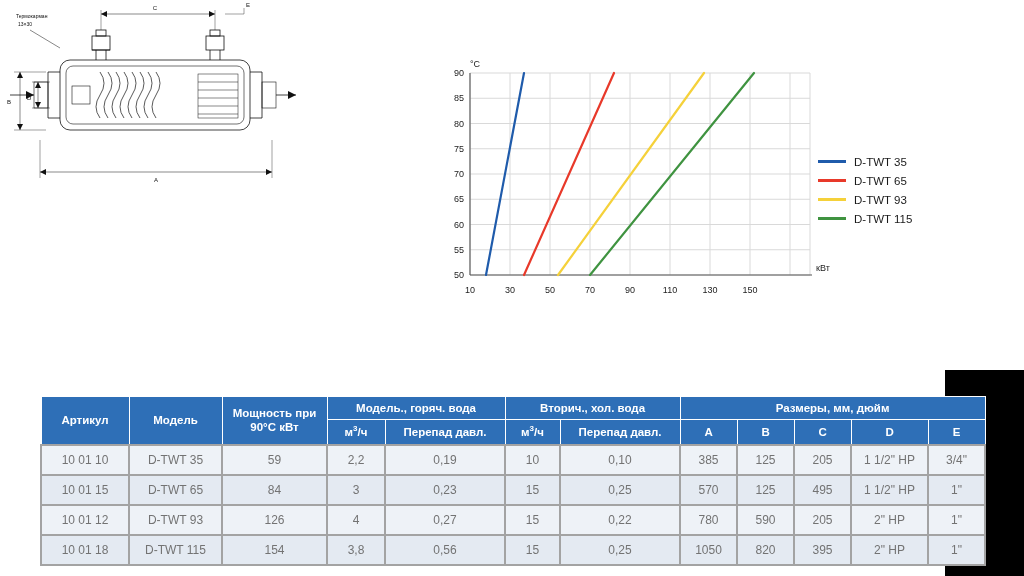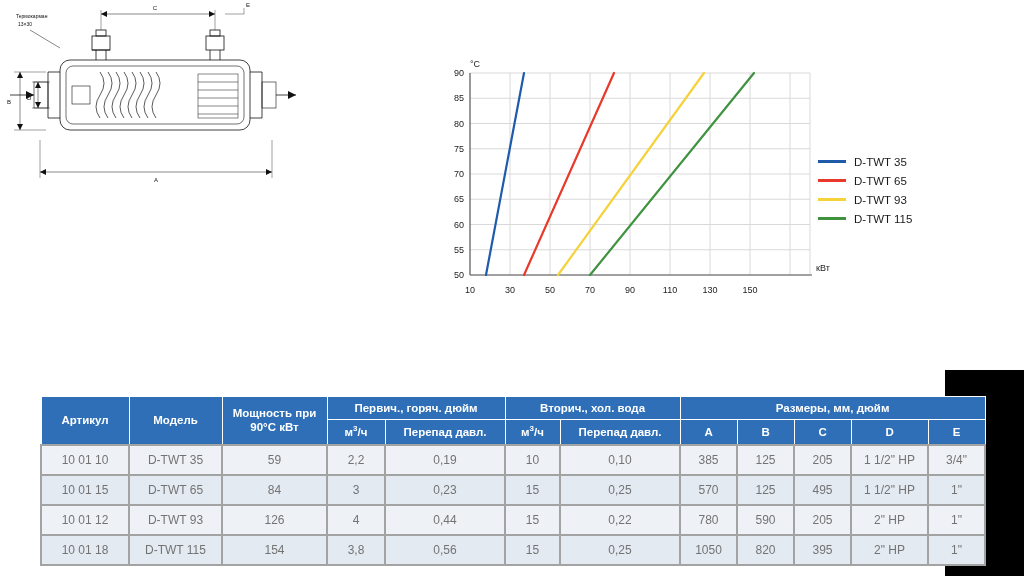--- a/index.html
+++ b/index.html
@@ -340,21 +340,21 @@
         <col class="c8">
         <col class="c9">
         <col class="c10">
         <col class="c11">
     </colgroup>
     <thead>
       <tr>
         <th rowspan="2">Артикул</th>
         <th rowspan="2">Модель</th>
         <th rowspan="2">Мощность при 90°C кВт</th>
-        <th colspan="2">Первич., горяч. дюйм</th>
+        <th colspan="2">Модель., горяч. вода</th>
         <th colspan="2">Вторич., хол. вода</th>
         <th colspan="5">Размеры, мм, дюйм</th>
       </tr>
       <tr>
         <th class="sub-label"><span>м</span><sup class="m3">3</sup><span>/ч</span></th>
         <th class="sub-label">Перепад давл.</th>
         <th class="sub-label"><span>м</span><sup class="m3">3</sup><span>/ч</span></th>
         <th class="sub-label">Перепад давл.</th>
         <th>A</th>
         <th>B</th>
@@ -390,21 +390,21 @@
         <td>125</td>
         <td>495</td>
         <td>1 1/2" HP</td>
         <td>1"</td>
       </tr>
       <tr>
         <td>10 01 12</td>
         <td>D-TWT 93</td>
         <td>126</td>
         <td>4</td>
-        <td>0,44</td>
+        <td>0,27</td>
         <td>15</td>
         <td>0,22</td>
         <td>780</td>
         <td>590</td>
         <td>205</td>
         <td>2" HP</td>
         <td>1"</td>
       </tr>
       <tr>
         <td>10 01 18</td>

